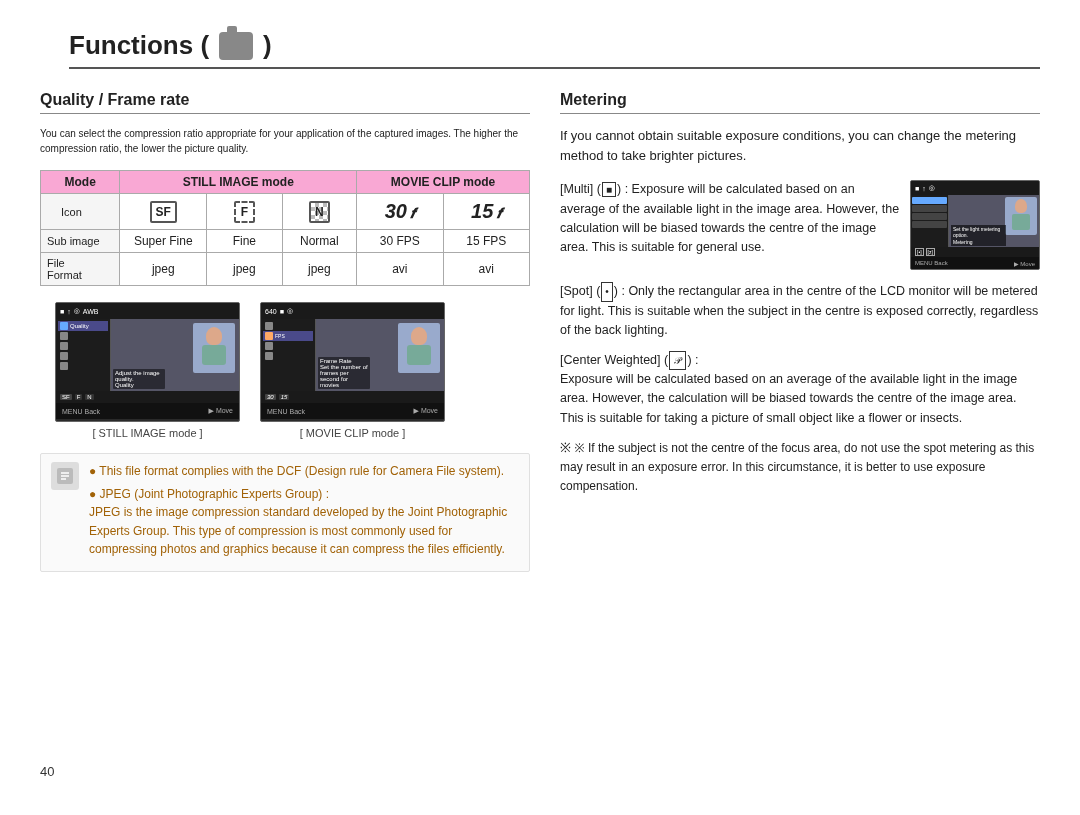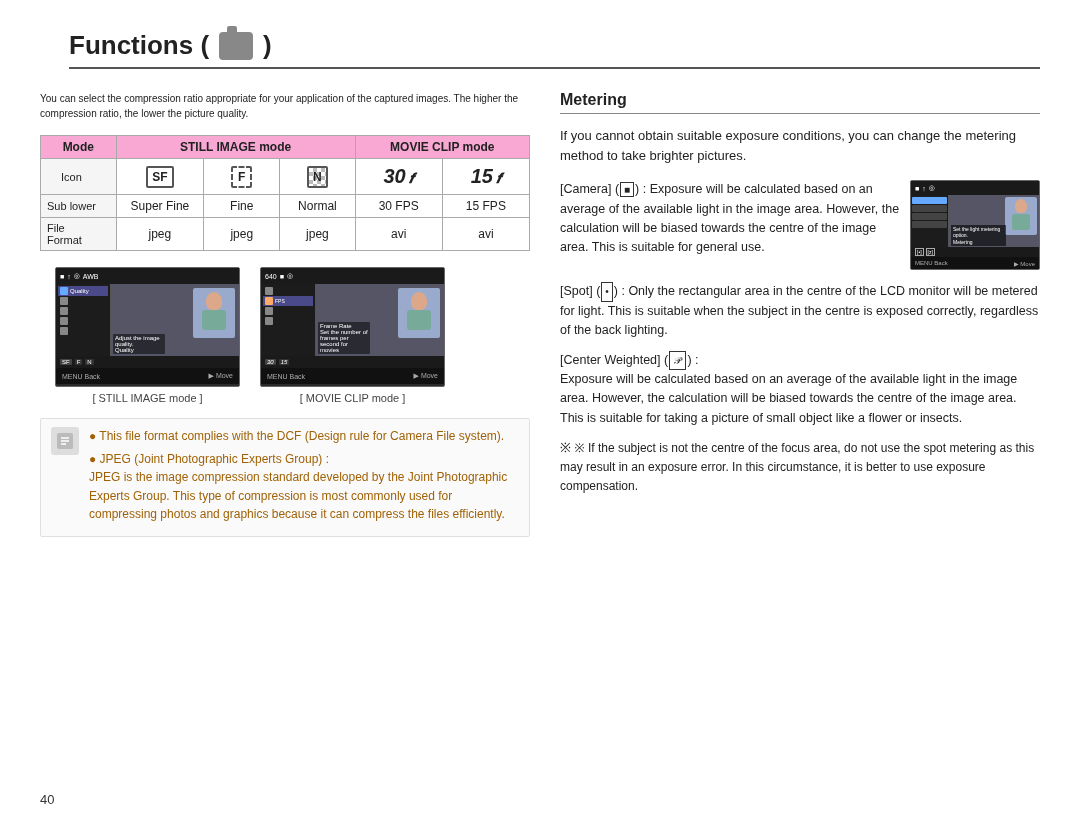--- a/index.html
+++ b/index.html
@@ -275,41 +275,42 @@
       line-height: 1.55;
       margin-top: 10px;
       border-top: none;
     }
     .footnote-symbol {
       font-size: 13px;
     }
     
     .page-number {
       position: fixed;
-      bottom: 8px;
+      bottom: 36px;
       left: 40px;
       font-size: 13px;
       color: #333;
     }
     table.quality-table .icon-row td {
       padding: 6px 20px;
     }
   </style>
 </head>
 <body>
 
 <h1 class="page-title">
   <span>Functions (</span>
   <span class="camera-icon-inline"></span>
   <span>)</span>
 </h1>
 
 <div class="two-col">
 
   <div class="col-left">
+    <h2 class="section-title">Quality / Frame rate</h2>
     <p class="intro-text">You can select the compression ratio appropriate for your application of the captured images. The higher the compression ratio, the lower the picture quality.</p>
 
     <table class="quality-table">
       <thead>
         <tr>
           <th>Mode</th>
           <th colspan="3">STILL IMAGE mode</th>
           <th colspan="2">MOVIE CLIP mode</th>
         </tr>
       </thead>
@@ -328,21 +329,21 @@
           <td>
             <span class="fps-icon" style="font-size:20px;font-style:italic;font-weight:bold;">30</span>
             <span style="font-size:14px;font-style:italic;font-weight:bold;">𝒇</span>
           </td>
           <td>
             <span class="fps-icon" style="font-size:20px;font-style:italic;font-weight:bold;">15</span>
             <span style="font-size:14px;font-style:italic;font-weight:bold;">𝒇</span>
           </td>
         </tr>
         <tr>
-          <td class="row-label">Sub lower</td>
+          <td class="row-label">Sub image</td>
           <td>Super Fine</td>
           <td>Fine</td>
           <td>Normal</td>
           <td>30 FPS</td>
           <td>15 FPS</td>
         </tr>
         <tr>
           <td class="row-label">File<br>Format</td>
           <td>jpeg</td>
           <td>jpeg</td>
@@ -471,21 +472,21 @@
     </div>
   </div>
 
   <div class="col-right">
     <h2 class="section-title">Metering</h2>
     <p class="metering-intro">If you cannot obtain suitable exposure conditions, you can change the metering method to take brighter pictures.</p>
 
     <div style="display:flex;gap:10px;margin-bottom:12px;">
       <div style="flex:1;">
         <div class="metering-body">
-          <span>[Camera] (</span><span style="border:1.5px solid #333;padding:1px 3px;font-size:10px;margin:0 1px;">■</span><span>) : Exposure will be calculated based on an average of the available light in the image area. However, the calculation will be biased towards the centre of the image area. This is suitable for general use.</span>
+          <span>[Multi] (</span><span style="border:1.5px solid #333;padding:1px 3px;font-size:10px;margin:0 1px;">■</span><span>) : Exposure will be calculated based on an average of the available light in the image area. However, the calculation will be biased towards the centre of the image area. This is suitable for general use.</span>
         </div>
       </div>
 
       <div style="flex-shrink:0;">
         <div class="metering-lcd">
           <div class="lcd-top-bar" style="height:14px;">
             <span>■</span>
               <span>↑</span>
               <span>◎</span>
           </div>

